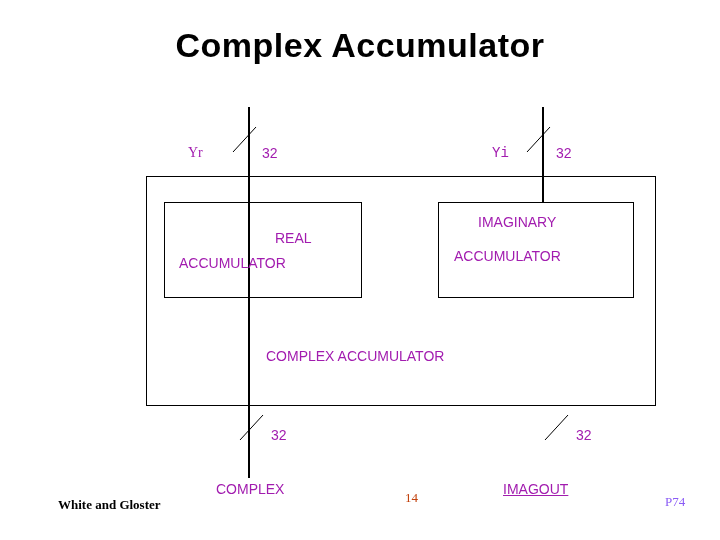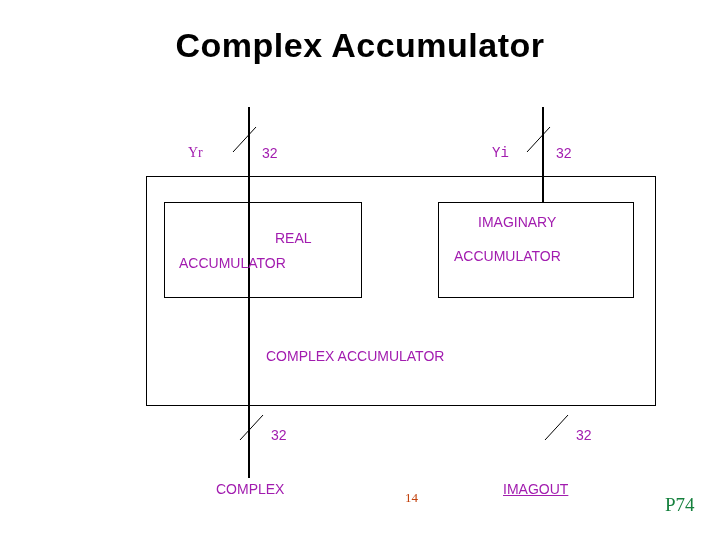--- a/index.html
+++ b/index.html
@@ -89,23 +89,23 @@
     left: 405px;
     top: 490px;
     font-size: 13px;
     font-family: "Liberation Serif", serif;
     color: #c2410c;
   }
   .footer-right {
     position: absolute;
     left: 665px;
     top: 494px;
-    font-size: 19px;
+    font-size: 13px;
     font-family: "Liberation Serif", serif;
-    color: #15803d;
+    color: #8b5cf6;
   }
   svg.wires {
     position: absolute;
     left: 0;
     top: 0;
     width: 720px;
     height: 540px;
     pointer-events: none;
   }
 </style>
@@ -147,16 +147,17 @@
 
   <div class="lbl yi-lbl">Yi</div>
   <div class="lbl w32-top-r">32</div>
 
   <div class="lbl w32-bot-l">32</div>
   <div class="lbl w32-bot-r">32</div>
 
   <div class="lbl realout-lbl">COMPLEX</div>
   <div class="lbl imagout-lbl">IMAGOUT</div>
 
+  <div class="footer-left">White and Gloster</div>
   <div class="footer-page">14</div>
   <div class="footer-right">P74</div>
 
 </div>
 
 </body></html>

